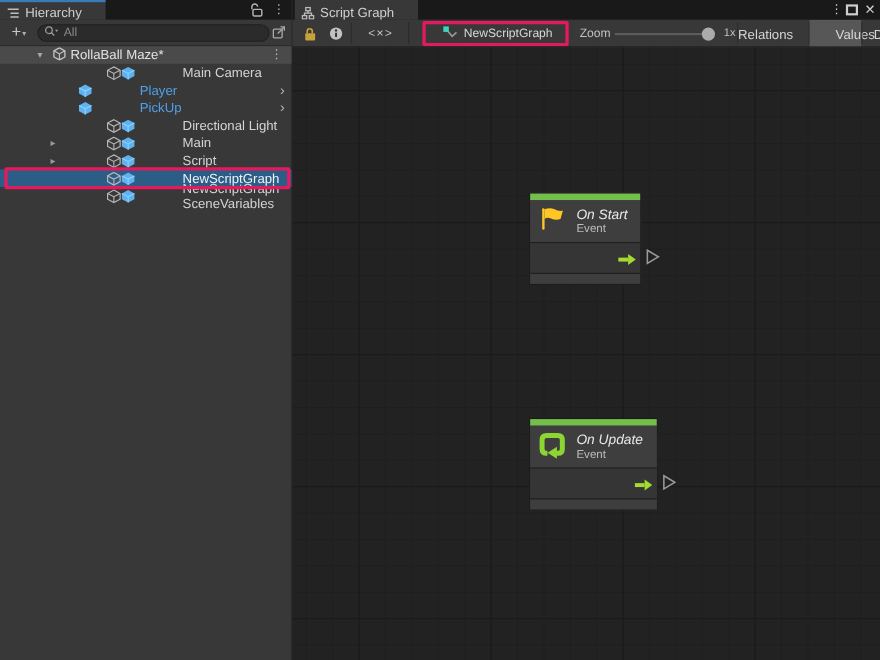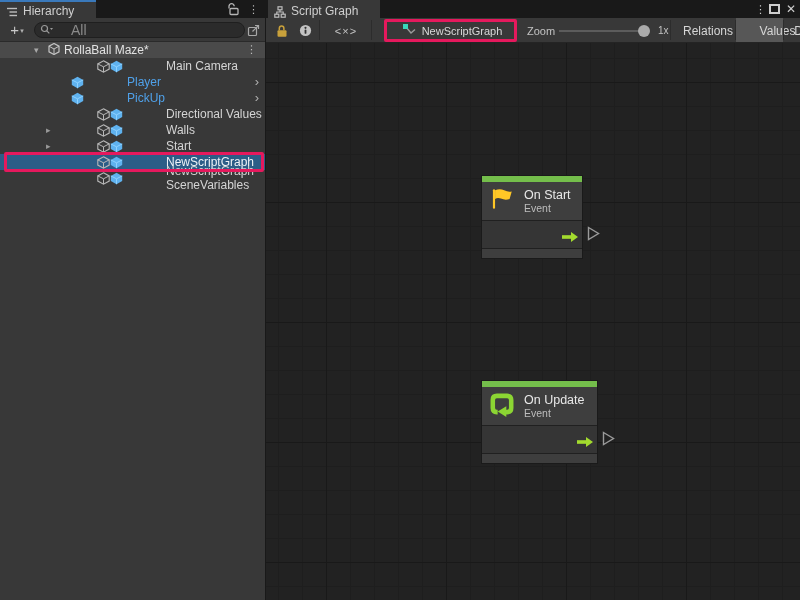--- a/index.html
+++ b/index.html
@@ -17,21 +17,21 @@
   .bar-ico { position:absolute; top:2px; color:#b5b5b5; font-size:12px; line-height:14px; cursor:pointer; }
   .kebab { font-size:11px; letter-spacing:0; color:#bdbdbd; }
 
   #hier-toolbar { position:relative; height:24px; background:#383838; border-bottom:1px solid #2a2a2a; }
   #plus-btn { position:absolute; left:4px; top:2px; width:26px; height:19px; display:flex;
     align-items:center; justify-content:center; color:#c8c8c8; }
   #plus-btn .plus { font-size:15px; line-height:15px; }
   #plus-btn .caret { font-size:7px; color:#b0b0b0; margin-left:1px; margin-top:3px; }
   #search-box { position:absolute; left:34px; top:4px; width:211px; height:16px; background:#2b2b2b;
     border:1px solid #1f1f1f; border-radius:8px; display:flex; align-items:center; padding-left:5px; gap:2px; }
-  #search-box .ph { color:#8a8a8a; font-size:14px; margin-left:16px; }
+  #search-box .ph { color:#8a8a8a; font-size:11px; margin-left:3px; }
   #open-win-btn { position:absolute; left:247px; top:5px; }
 
   #scene-row { position:relative; height:16px; background:#4a4a4a; display:flex; align-items:center;
     padding-left:34px; gap:4px; color:#e2e2e2; font-size:12px; }
   #scene-row .fold { color:#a8a8a8; font-size:9px; width:10px; }
   #scene-row .kebab { position:absolute; right:8px; top:1px; }
 
   #tree { position:relative; }
   .row { position:relative; height:16px; display:flex; align-items:center; padding-left:46px;
     color:#d4d4d4; font-size:12px;gap:38px; }
@@ -61,38 +61,38 @@
   #crumb-box { position:absolute; left:118px; top:1px; width:133px; height:23px;
     border:3px solid #e5195d; border-radius:2px; pointer-events:none; z-index:3; }
   #zoom-lbl { position:absolute; left:261px; top:0; height:25px; display:flex; align-items:center;
     font-size:11px; color:#c2c2c2; }
   #zoom-track { position:absolute; left:293px; top:12px; width:90px; height:2px; background:#5c5c5c; }
   #zoom-handle { position:absolute; left:372px; top:7px; width:12px; height:12px; border-radius:50%; background:#ababab; }
   #zoom-val { position:absolute; left:392px; top:0; height:25px; display:flex; align-items:center;
     font-size:10px; color:#c2c2c2; }
   .txtbtn { position:absolute; top:0; height:25px; display:flex; align-items:center; justify-content:center;
     font-size:12px; color:#d6d6d6; }
-  #btn-relations { left:411px; width:62px; }
+  #btn-relations { left:399px; width:62px; }
   #btn-values { left:470px; width:47px; background:#575757;padding-left:36px; }
   #btn-dim { left:518px; width:42px; }
 
   
   #canvas { position:absolute; left:0; right:0; top:43px; bottom:0; background:#222222;
     background-image:
       linear-gradient(#191919 1px, transparent 1px),
       linear-gradient(90deg, #191919 1px, transparent 1px),
       linear-gradient(#1e1e1e 1px, transparent 1px),
       linear-gradient(90deg, #1e1e1e 1px, transparent 1px);
     background-size:120px 120px, 120px 120px, 24px 24px, 24px 24px;
     background-position:0 39px, 60px 0, 0 15px, 12px 0; }
   .node { position:absolute; border:1px solid #1a1a1a; background:#3e3e3e; }
   .node .topbar { height:6px; background:#74be4b; }
   .node .head { height:38px; background:#3e3e3e; display:flex; align-items:center; padding-left:7px; gap:9px; }
   .node .titles { display:flex; flex-direction:column; line-height:1.15; }
-  .node .title { font-size:12.5px; color:#e8e8e8; }
+  .node .title { font-size:12.5px; color:#e8e8e8;font-style:italic; }
   .node .sub { font-size:10.5px; color:#bdbdbd; }
   .node .ports { position:relative; height:29px; background:#353535;
     border-top:1px solid #202020; border-bottom:1px solid #202020; }
   .node .flow-arrow { position:absolute; right:4px; top:8px; }
   .node .foot { height:9px; background:#3e3e3e; }
   .port-out { position:absolute; right:-18px; top:50px; }
 </style>
 </head>
 <body>
 
@@ -206,51 +206,51 @@
     <span class="cube">
       <svg class="cube-out" width="13" height="13" viewBox="0 0 13 13">
         <polygon points="6.5,0.8 12.2,3.9 12.2,9.1 6.5,12.2 0.8,9.1 0.8,3.9" fill="none" stroke="#b8b8b8" stroke-width="1.1"></polygon>
         <path d="M0.8 3.9 L6.5 6.8 L12.2 3.9 M6.5 6.8 V12.2" stroke="#b8b8b8" stroke-width="1" fill="none"></path>
       </svg>
       <svg class="cube-fill" width="13" height="13" viewBox="0 0 13 13">
         <polygon points="6.5,0.8 12.2,3.9 12.2,9.1 6.5,12.2 0.8,9.1 0.8,3.9" fill="#5fb2ef"></polygon>
         <path d="M0.8 3.9 L6.5 6.8 L12.2 3.9 M6.5 6.8 V12.2" stroke="#8ed1ff" stroke-width="1" fill="none"></path>
       </svg>
     </span>
-    <span class="lbl">Directional Values</span>
+    <span class="lbl">Directional Light</span>
 
   </div>
       <div class="row object">
     <span class="expander">▸</span>
     <span class="cube">
       <svg class="cube-out" width="13" height="13" viewBox="0 0 13 13">
         <polygon points="6.5,0.8 12.2,3.9 12.2,9.1 6.5,12.2 0.8,9.1 0.8,3.9" fill="none" stroke="#b8b8b8" stroke-width="1.1"></polygon>
         <path d="M0.8 3.9 L6.5 6.8 L12.2 3.9 M6.5 6.8 V12.2" stroke="#b8b8b8" stroke-width="1" fill="none"></path>
       </svg>
       <svg class="cube-fill" width="13" height="13" viewBox="0 0 13 13">
         <polygon points="6.5,0.8 12.2,3.9 12.2,9.1 6.5,12.2 0.8,9.1 0.8,3.9" fill="#5fb2ef"></polygon>
         <path d="M0.8 3.9 L6.5 6.8 L12.2 3.9 M6.5 6.8 V12.2" stroke="#8ed1ff" stroke-width="1" fill="none"></path>
       </svg>
     </span>
-    <span class="lbl">Walls</span>
+    <span class="lbl">Main</span>
 
   </div>
       <div class="row object">
     <span class="expander">▸</span>
     <span class="cube">
       <svg class="cube-out" width="13" height="13" viewBox="0 0 13 13">
         <polygon points="6.5,0.8 12.2,3.9 12.2,9.1 6.5,12.2 0.8,9.1 0.8,3.9" fill="none" stroke="#b8b8b8" stroke-width="1.1"></polygon>
         <path d="M0.8 3.9 L6.5 6.8 L12.2 3.9 M6.5 6.8 V12.2" stroke="#b8b8b8" stroke-width="1" fill="none"></path>
       </svg>
       <svg class="cube-fill" width="13" height="13" viewBox="0 0 13 13">
         <polygon points="6.5,0.8 12.2,3.9 12.2,9.1 6.5,12.2 0.8,9.1 0.8,3.9" fill="#5fb2ef"></polygon>
         <path d="M0.8 3.9 L6.5 6.8 L12.2 3.9 M6.5 6.8 V12.2" stroke="#8ed1ff" stroke-width="1" fill="none"></path>
       </svg>
     </span>
-    <span class="lbl">Start</span>
+    <span class="lbl">Script</span>
 
   </div>
       <div class="row object selected annotated">
     <span class="expander" style="visibility: hidden;">▸</span>
     <span class="cube">
       <svg class="cube-out" width="13" height="13" viewBox="0 0 13 13">
         <polygon points="6.5,0.8 12.2,3.9 12.2,9.1 6.5,12.2 0.8,9.1 0.8,3.9" fill="none" stroke="#b8b8b8" stroke-width="1.1"></polygon>
         <path d="M0.8 3.9 L6.5 6.8 L12.2 3.9 M6.5 6.8 V12.2" stroke="#b8b8b8" stroke-width="1" fill="none"></path>
       </svg>
       <svg class="cube-fill" width="13" height="13" viewBox="0 0 13 13">

